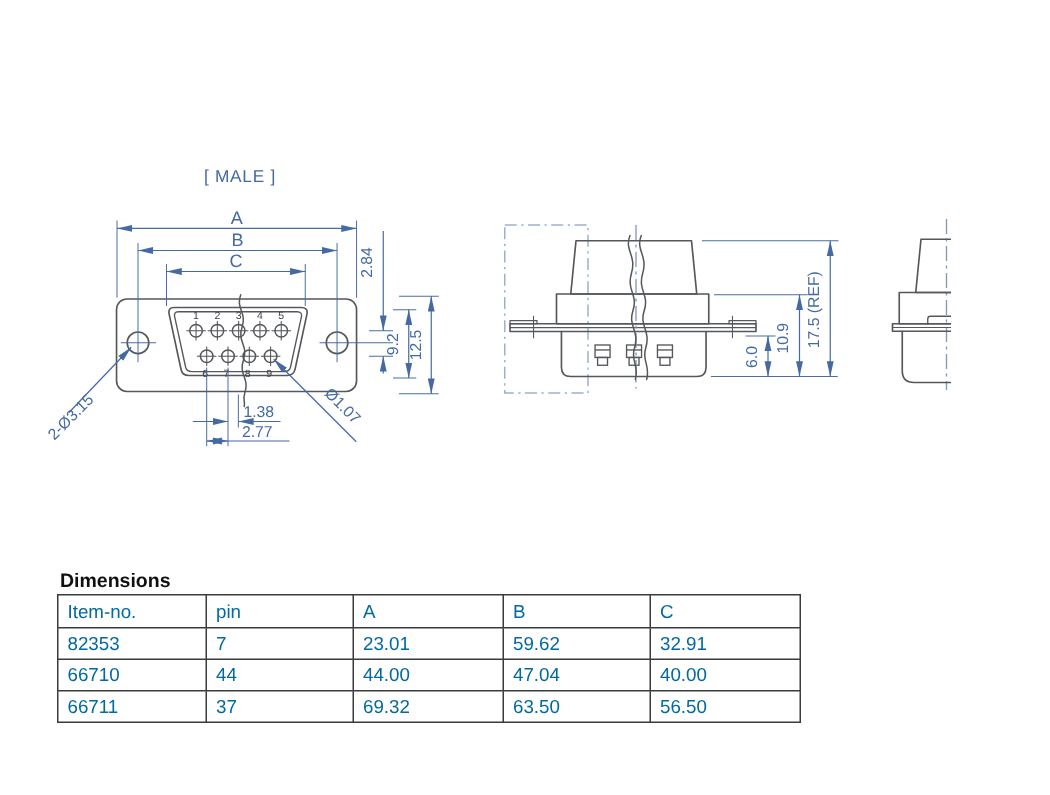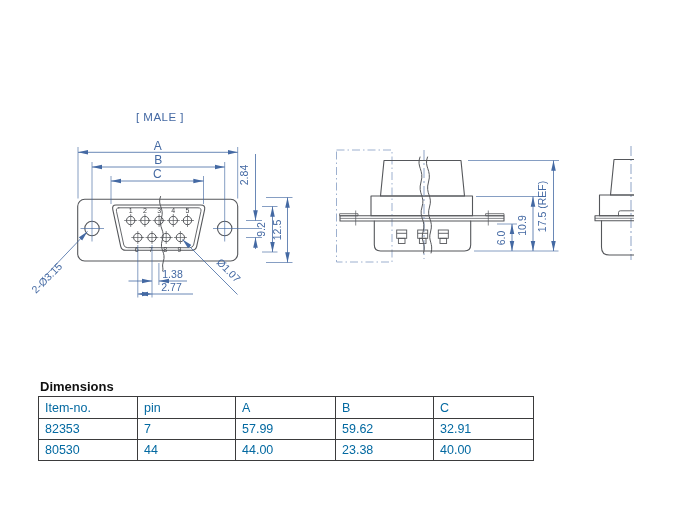--- a/index.html
+++ b/index.html
@@ -246,27 +246,34 @@
     <tr class="hdr">
       <td>Item-no.</td>
       <td>pin</td>
       <td>A</td>
       <td>B</td>
       <td>C</td>
     </tr>
     <tr>
       <td>82353</td>
       <td>7</td>
-      <td>57.99</td>
+      <td>23.01</td>
       <td>59.62</td>
       <td>32.91</td>
     </tr>
     <tr>
-      <td>80530</td>
+      <td>66710</td>
       <td>44</td>
       <td>44.00</td>
-      <td>23.38</td>
+      <td>47.04</td>
       <td>40.00</td>
+    </tr>
+    <tr>
+      <td>66711</td>
+      <td>37</td>
+      <td>69.32</td>
+      <td>63.50</td>
+      <td>56.50</td>
     </tr>
   </tbody>
 </table>
 
 </div>
 
 </body></html>

